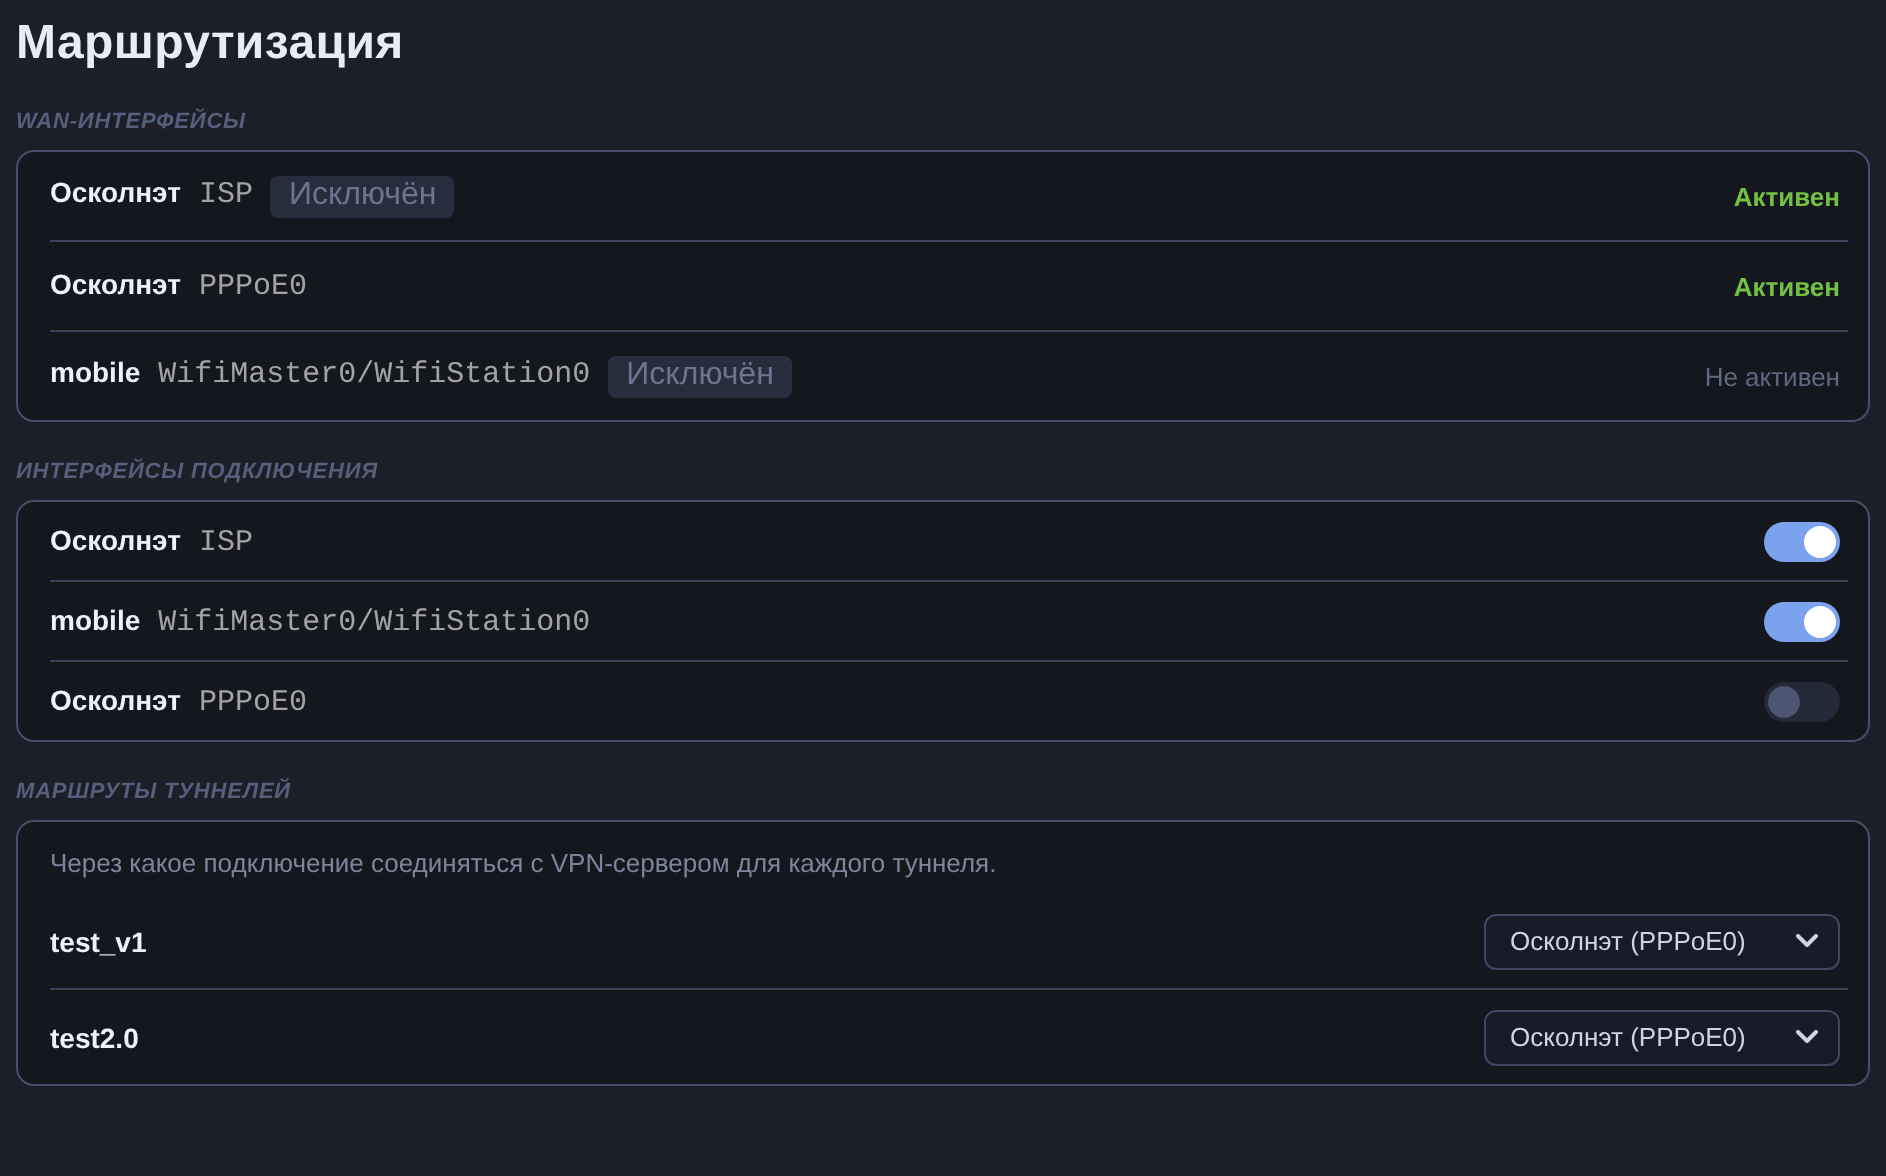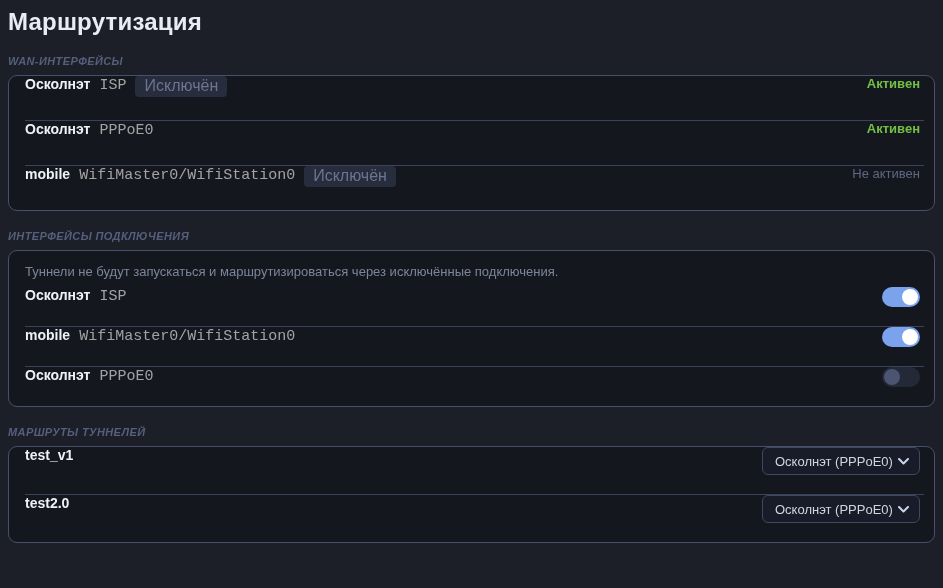--- a/index.html
+++ b/index.html
@@ -28,21 +28,21 @@
     font-style: italic;
   }
   .card {
     background: #15171f;
     border: 1px solid #474f6d;
     border-radius: 9px;
     overflow: hidden;
   }
   .row {
     display: flex;
-    align-items: flex-start;
+    align-items: center;
     justify-content: space-between;
     padding: 0 14px 0 16px;
   }
   .card-wan .row { height: 44px; }
   .card-excluded .row { height: 39px; }
   .card-tunnels .row { height: 47px; }
   .divider { height: 1px; background: #3b425c; margin-left: 16px; margin-right: 10px; }
   .row-left { display: flex; align-items: baseline; gap: 9px; }
   .conn-name {
     font-size: 14px;
@@ -85,21 +85,21 @@
     position: absolute;
     top: 2px; left: 2px;
     width: 16px; height: 16px;
     border-radius: 50%;
     background: #4b5470;
   }
   .toggle.on { background: #7ba2ec; }
   .toggle.on .knob { left: auto; right: 2px; background: #ffffff; }
   
   .select {
-    width: 158px; height: 28px;
+    width: 178px; height: 28px;
     border: 1px solid #3f4860;
     border-radius: 6px;
     background: #191c28;
     display: flex;
     align-items: center;
     justify-content: space-between;
     padding: 0 10px 0 12px;
     cursor: pointer;
     flex: 0 0 auto;
   }
@@ -135,21 +135,20 @@
       <span class="conn-name">mobile</span>
       <span class="conn-iface">WifiMaster0/WifiStation0</span>
       <span class="badge">Исключён</span>
     </div>
     <span class="status inactive">Не активен</span>
   </div>
 </div>
 
 <div class="section-label">ИНТЕРФЕЙСЫ ПОДКЛЮЧЕНИЯ</div>
 <div class="card card-excluded">
-  <div class="desc">Туннели не будут запускаться и маршрутизироваться через исключённые подключения.</div>
   <div class="row">
     <div class="row-left">
       <span class="conn-name">Осколнэт</span>
       <span class="conn-iface">ISP</span>
     </div>
     <div class="toggle on">
         <span class="knob"></span>
       </div>
   </div>
   <div class="divider"></div>
@@ -169,20 +168,21 @@
       <span class="conn-iface">PPPoE0</span>
     </div>
     <div class="toggle">
         <span class="knob"></span>
       </div>
   </div>
 </div>
 
 <div class="section-label">МАРШРУТЫ ТУННЕЛЕЙ</div>
 <div class="card card-tunnels">
+  <div class="desc">Через какое подключение соединяться с VPN-сервером для каждого туннеля.</div>
   <div class="row">
     <span class="conn-name">test_v1</span>
     <div class="select">
       <span class="select-value">Осколнэт (PPPoE0)</span>
       <span class="chev">
         <svg width="11" height="7" viewBox="0 0 11 7">
             <polyline points="1,1 5.5,5.5 10,1" fill="none" stroke="#cdd5ea" stroke-width="2" stroke-linecap="round" stroke-linejoin="round"></polyline>
           </svg>
       </span>
     </div>

